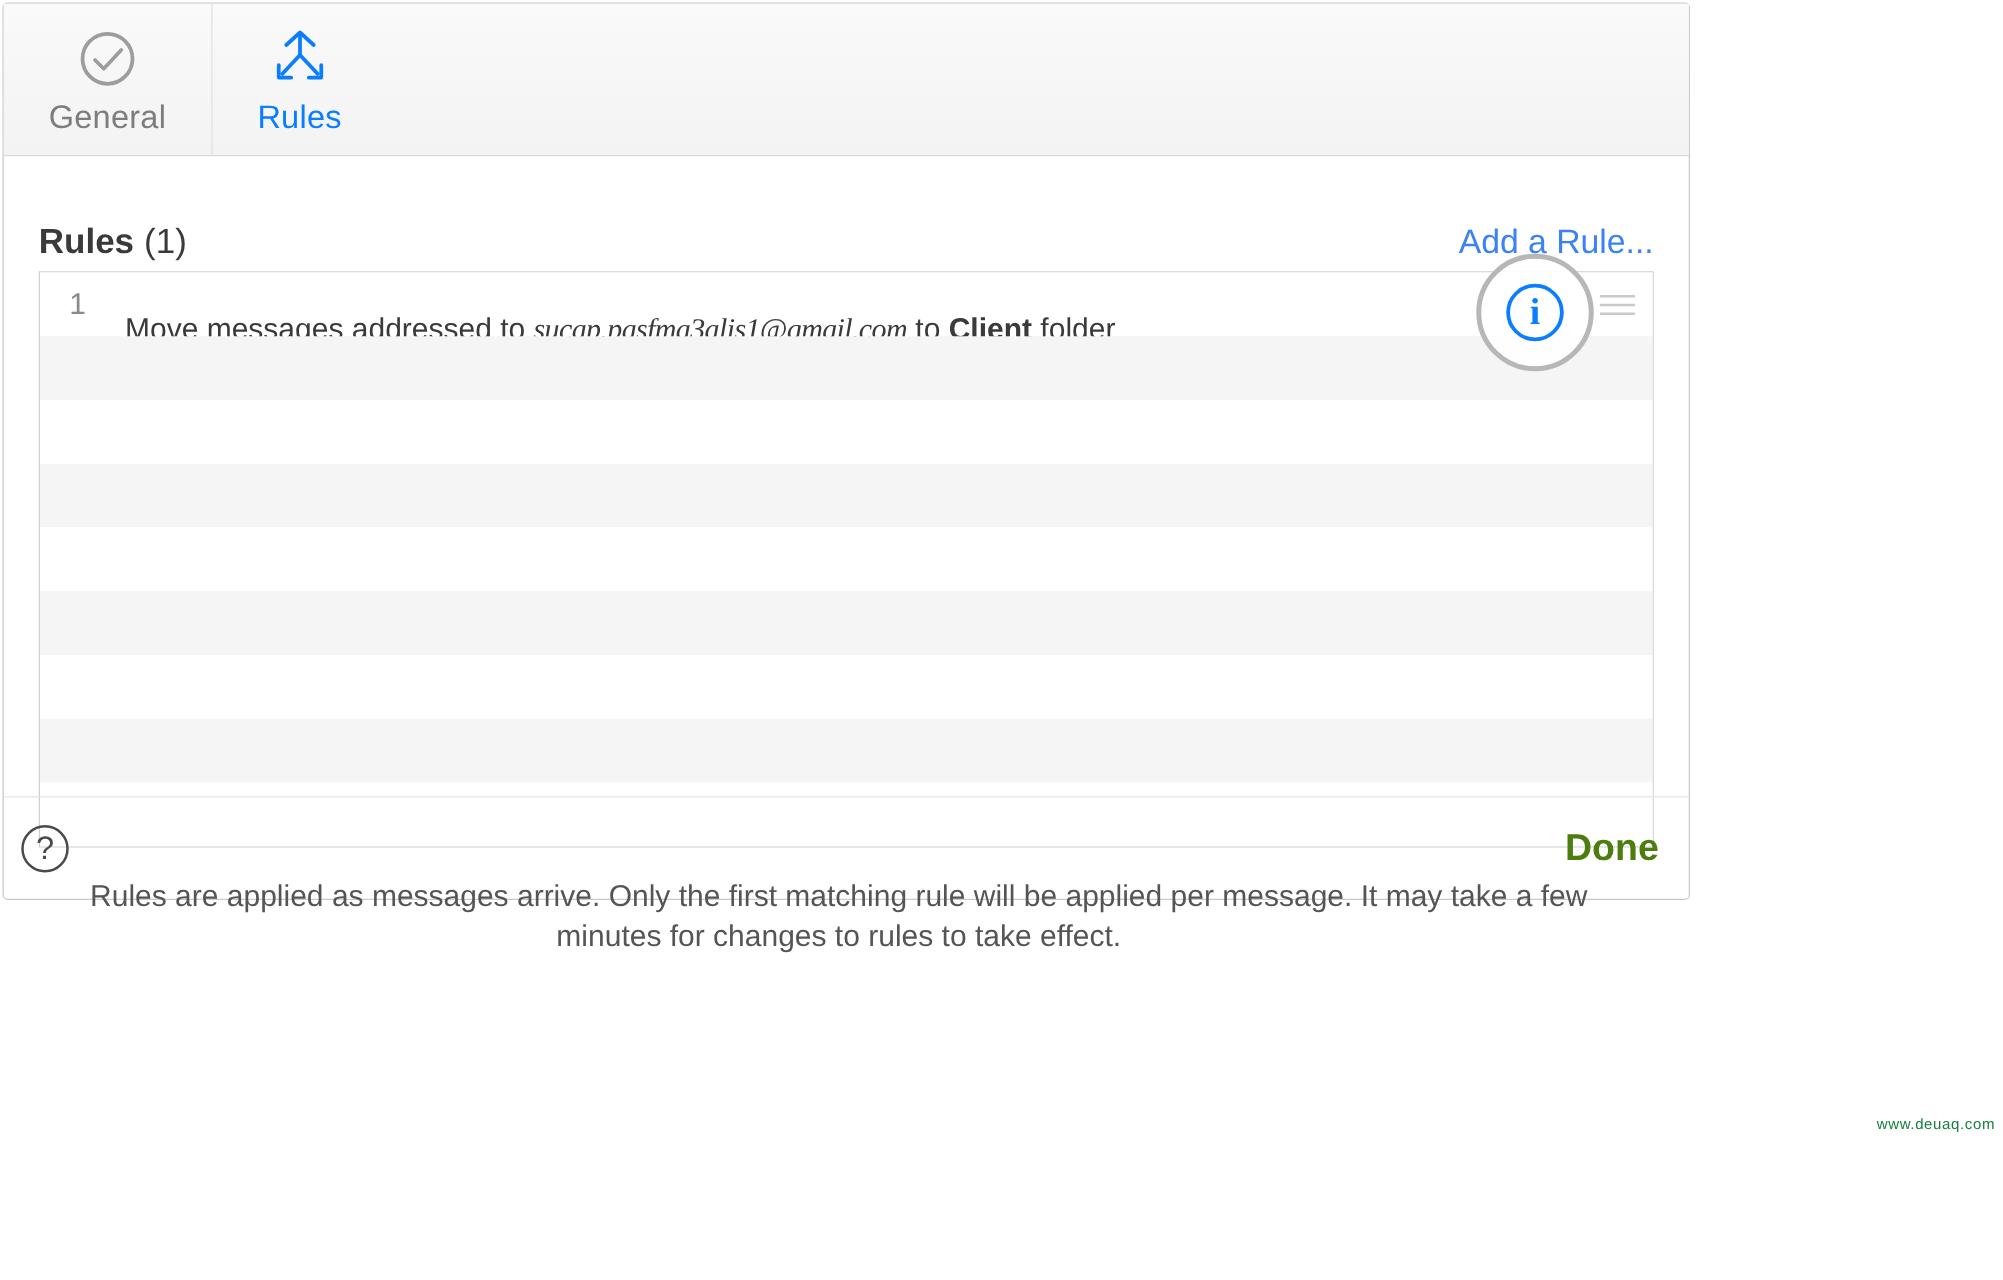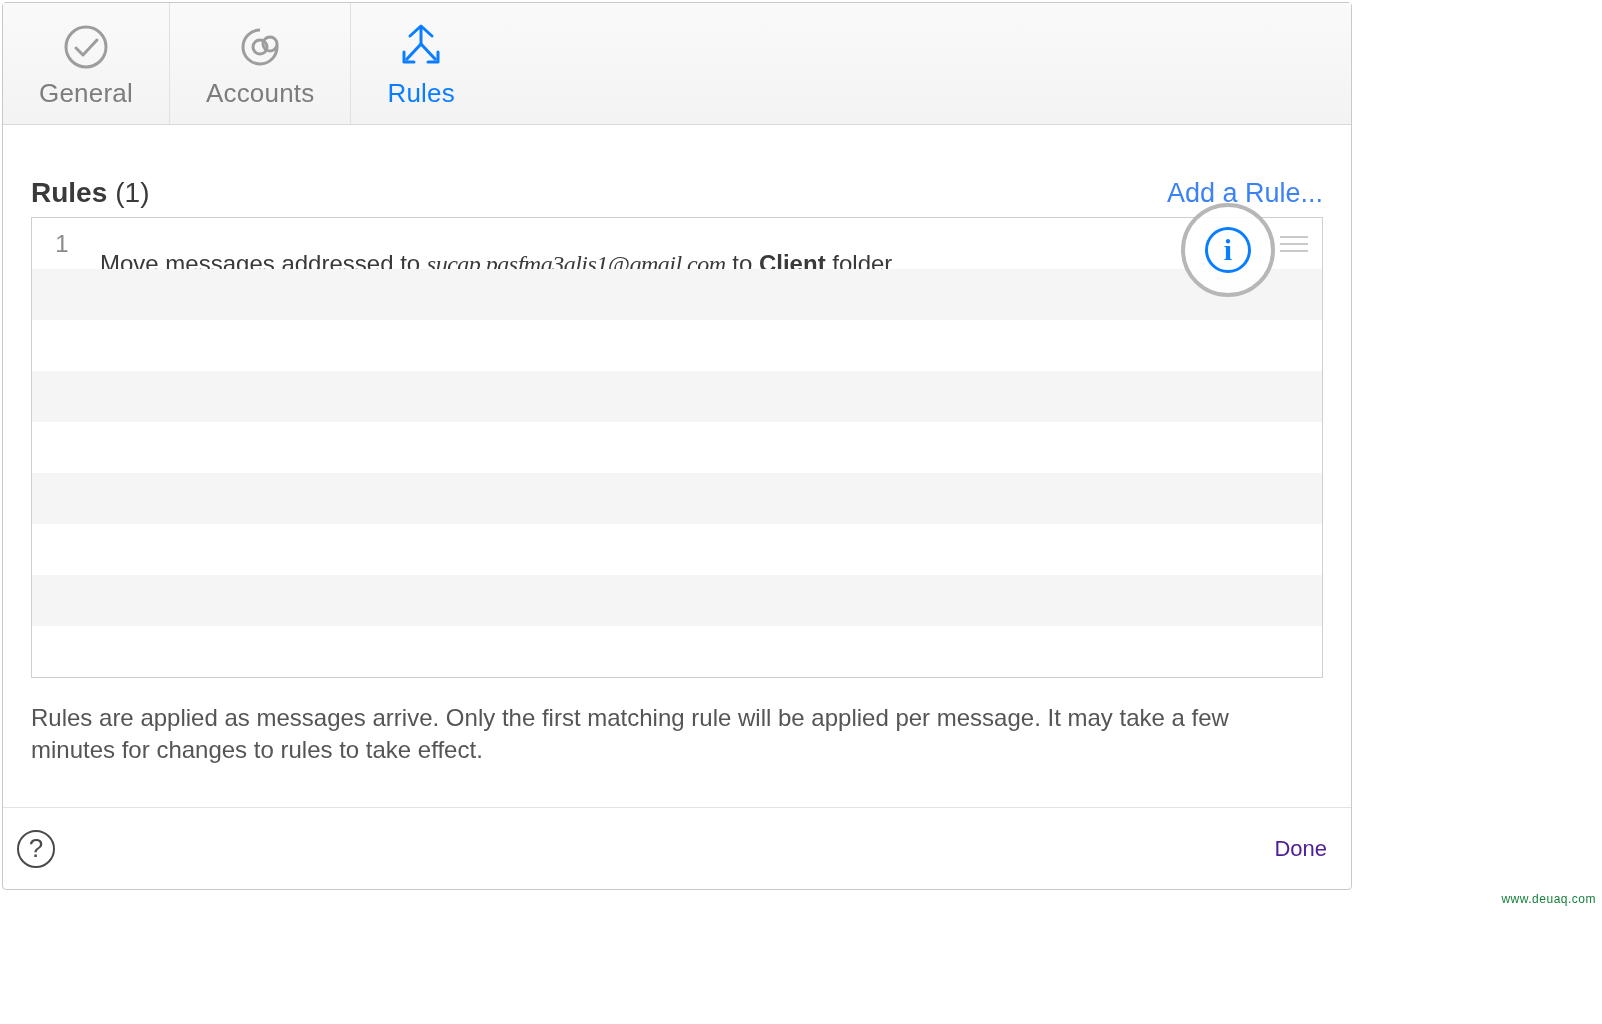--- a/index.html
+++ b/index.html
@@ -6,21 +6,21 @@
     body {
       font-family: -apple-system, BlinkMacSystemFont, "Helvetica Neue", Arial, sans-serif;
       background: #ffffff;
       width: 1602px;
       height: 1024px;
       overflow: hidden;
       position: relative;
     }
     .window {
       width: 1350px;
-      height: 888px;
+      height: 718px;
       border: 1px solid #c9c9c9;
       border-radius: 4px;
       background: #fff;
       position: relative;
       margin: 2px 0 0 2px;
     }
     .toolbar {
       height: 122px;
       background: linear-gradient(#fafafa,#f3f3f3);
       border-bottom: 1px solid #d9d9d9;
@@ -121,41 +121,42 @@
       font-family: Georgia, 'Times New Roman', serif;
       font-weight: 600;
       font-size: 30px;
     }
     .help-text {
       font-size: 24px;
       color: #555;
       line-height: 1.35;
       margin-top: 24px;
       max-width: 1280px;
+      text-align: center;
     }
     .footer {
       position: absolute;
       left: 0; right: 0; bottom: 0;
       height: 82px;
       border-top: 1px solid #e3e3e3;
       display:flex;
       align-items:center;
       justify-content: space-between;
       padding: 0 24px 0 14px;
     }
     .help-btn {
       width: 38px; height: 38px;
       border: 2.5px solid #4a4a4a;
       border-radius: 50%;
       display:flex; align-items:center; justify-content:center;
       color:#4a4a4a; font-size: 26px; font-weight: 500;
       cursor:pointer;
     }
     .done-btn {
-      color:#4c1d95; font-size: 22px; font-weight: 400;
+      color:#4d7c0f; font-size: 30px; font-weight: 700;
       cursor:pointer;
     }
     .watermark {
       position: absolute;
       right: 6px;
       bottom: 118px;
       font-size: 12px;
       color: #15803d;
       letter-spacing: 0.5px;
     }
@@ -171,29 +172,20 @@
     <div class="tab">
       <div class="icon-wrap">
         <svg width="46" height="46" viewBox="0 0 46 46">
             <circle cx="23" cy="23" r="20" fill="none" stroke="#9d9d9d" stroke-width="3"></circle>
             <path d="M13 24 L20 31 L34 16" fill="none" stroke="#9d9d9d" stroke-width="3" stroke-linecap="round" stroke-linejoin="round"></path>
           </svg>
       </div>
       <span class="label">General</span>
     </div>
 
-    <div class="tab">
-      <div class="icon-wrap">
-        <svg width="50" height="50" viewBox="0 0 50 50">
-            <path d="M25 8 A17 17 0 1 0 42 25 L42 22 A7 7 0 0 1 28 22 A7 7 0 0 1 42 22" fill="none" stroke="#9d9d9d" stroke-width="3"></path>
-            <circle cx="25" cy="25" r="7" fill="none" stroke="#9d9d9d" stroke-width="3"></circle>
-          </svg>
-      </div>
-      <span class="label">Accounts</span>
-    </div>
 
 
 
     <div class="tab active">
       <div class="icon-wrap">
         <svg width="50" height="50" viewBox="0 0 50 50">
           <path d="M25 6 L25 22" stroke="#0a7eff" stroke-width="3" fill="none"></path>
           <path d="M14 14 L25 4 L36 14" stroke="#0a7eff" stroke-width="3" fill="none" stroke-linecap="round" stroke-linejoin="round"></path>
           <path d="M25 22 L10 38" stroke="#0a7eff" stroke-width="3" fill="none"></path>
           <path d="M25 22 L40 38" stroke="#0a7eff" stroke-width="3" fill="none"></path>

